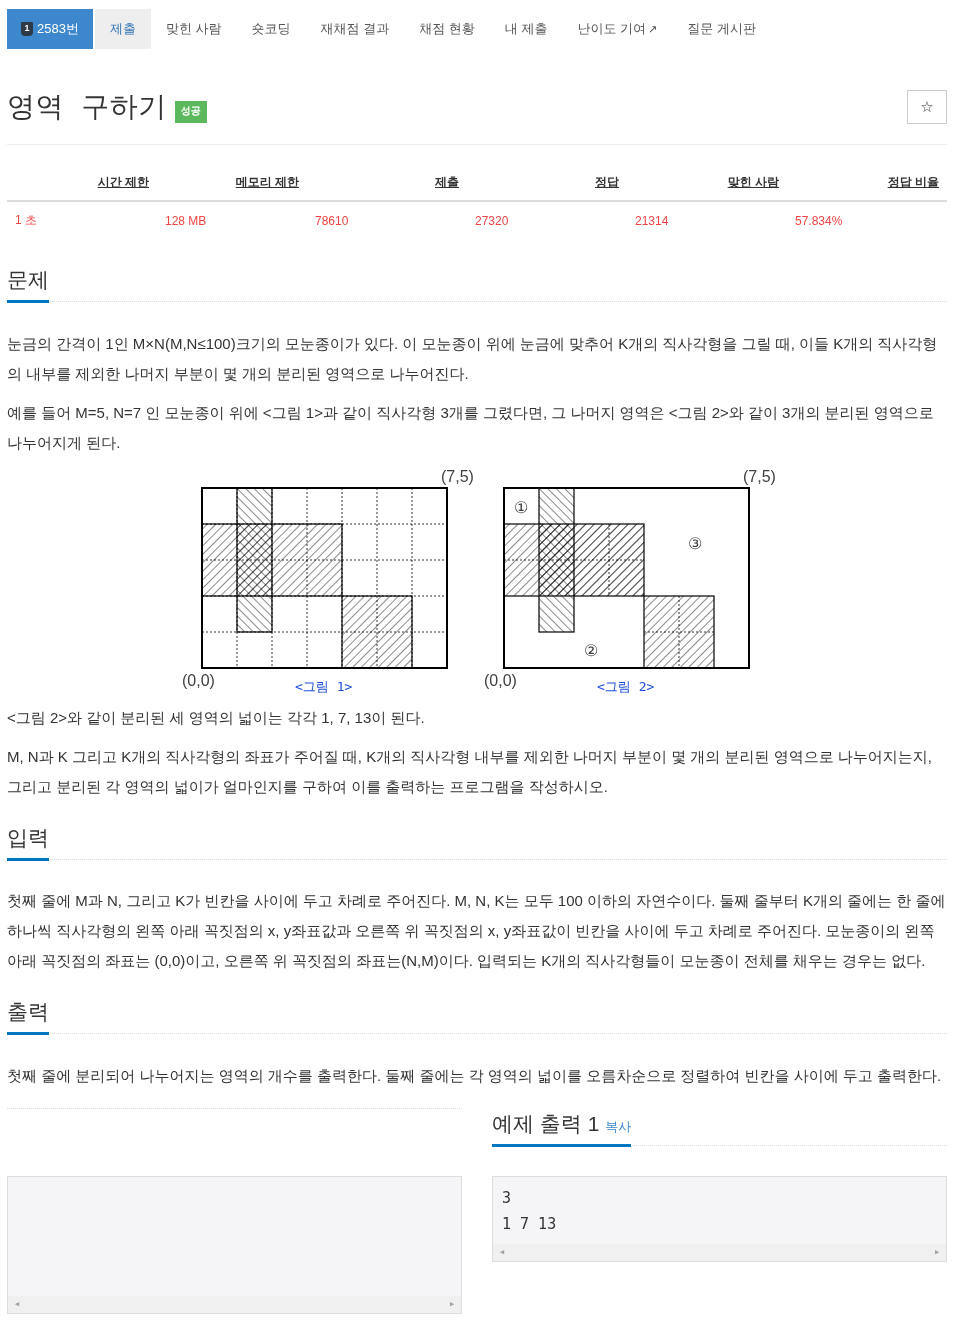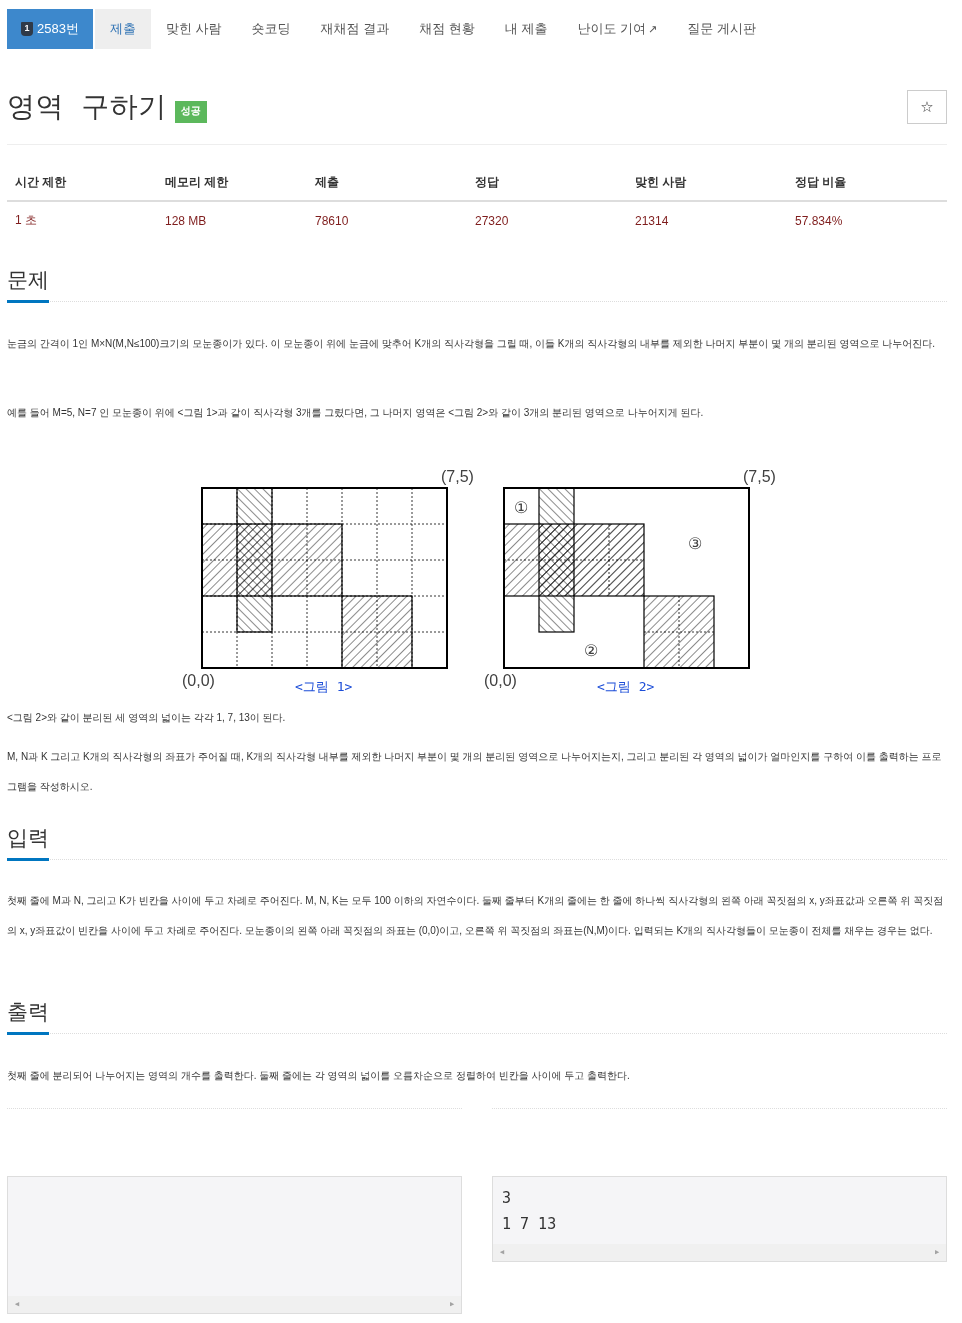--- a/index.html
+++ b/index.html
@@ -18,28 +18,28 @@
 
   
   .title-row { position: absolute; left: 7px; top: 88px; display: flex; align-items: center; font-family: Liberation Mono, monospace; }
   .title { font-size: 28px; color: #333; font-weight: normal; letter-spacing: 0.5px; }
   .badge { margin-left: 8px; margin-top: 10px; background: #5cb85c; color: #fff; font-size: 10px; font-weight: bold; padding: 4px 6px; line-height: 14px; }
   .star-btn { position: absolute; left: 907px; top: 90px; width: 40px; height: 34px; border: 1px solid #ccc; background: #fff; text-align: center; line-height: 32px; font-size: 15px; color: #333; cursor: pointer; }
   .hr-top { position: absolute; left: 7px; top: 144px; width: 940px; border-top: 1px solid #eee; }
 
   
   .info { position: absolute; left: 7px; top: 166px; width: 940px; border-collapse: collapse; font-size: 12px; }
-  .info th { text-align: left; font-weight: bold; color: #333; padding: 8px 8px 9px 8px; border-bottom: 2px solid #ddd; }
-  .info td { padding: 10px 8px; color: #7f1d1d; }
+  .info th { text-align: right; font-weight: bold; color: #333; padding: 8px 8px 9px 8px; border-bottom: 2px solid #ddd; text-decoration: underline; }
+  .info td { padding: 10px 8px; color: #ef4444; }
 
   
   .section-head { position: absolute; left: 7px; width: 940px; }
   .section-head h2 { font-size: 21px; font-weight: normal; color: #333; padding-bottom: 6px; display: inline-block; border-bottom: 3px solid #0076c0; position: relative; z-index: 1; }
   .section-head .dotline { position: absolute; left: 0; right: 0; bottom: 1px; border-top: 1px dotted #ddd; }
-  .para { position: absolute; left: 7px; width: 940px; font-size: 10px; line-height: 30px; color: #333; }
+  .para { position: absolute; left: 7px; width: 940px; font-size: 15px; line-height: 30px; color: #333; }
 
   
   .figure { position: absolute; top: 466px; }
   .small-label { position: absolute; font-family: Liberation Sans, sans-serif; font-size: 16px; color: #404040; }
   .caption { position: absolute; font-family: "DejaVu Sans Mono", monospace; font-size: 13px; color: #1d4ed8; }
 
   
   .sample-head { position: absolute; top: 1110px; width: 455px; }
   .sample-head h2 { font-size: 21px; font-weight: normal; color: #333; padding-bottom: 6px; display: inline-block; border-bottom: 3px solid #0076c0; position: relative; z-index: 1; }
   .sample-head .copy { font-size: 13px; color: #3a87c8; margin-left: 6px; cursor: pointer; }
@@ -188,20 +188,21 @@
   <div class="dotline"></div>
 </div>
 <div class="pre" style="left:7px; top:1176px; width:455px; height:138px;">
   <div class="scrollbar">
     <span class="arrow-l">◀</span>
     <span class="arrow-r">▶</span>
   </div>
 </div>
 
 <div class="sample-head" style="left:492px">
+  <h2><span>예제 출력 1</span><span class="copy">복사</span></h2>
   <div class="dotline"></div>
 </div>
 <div class="pre" style="left:492px; top:1176px; width:455px; height:86px;">
   <div class="code">3
 1 7 13</div>
   <div class="scrollbar">
     <span class="arrow-l">◀</span>
     <span class="arrow-r">▶</span>
   </div>
 </div>

